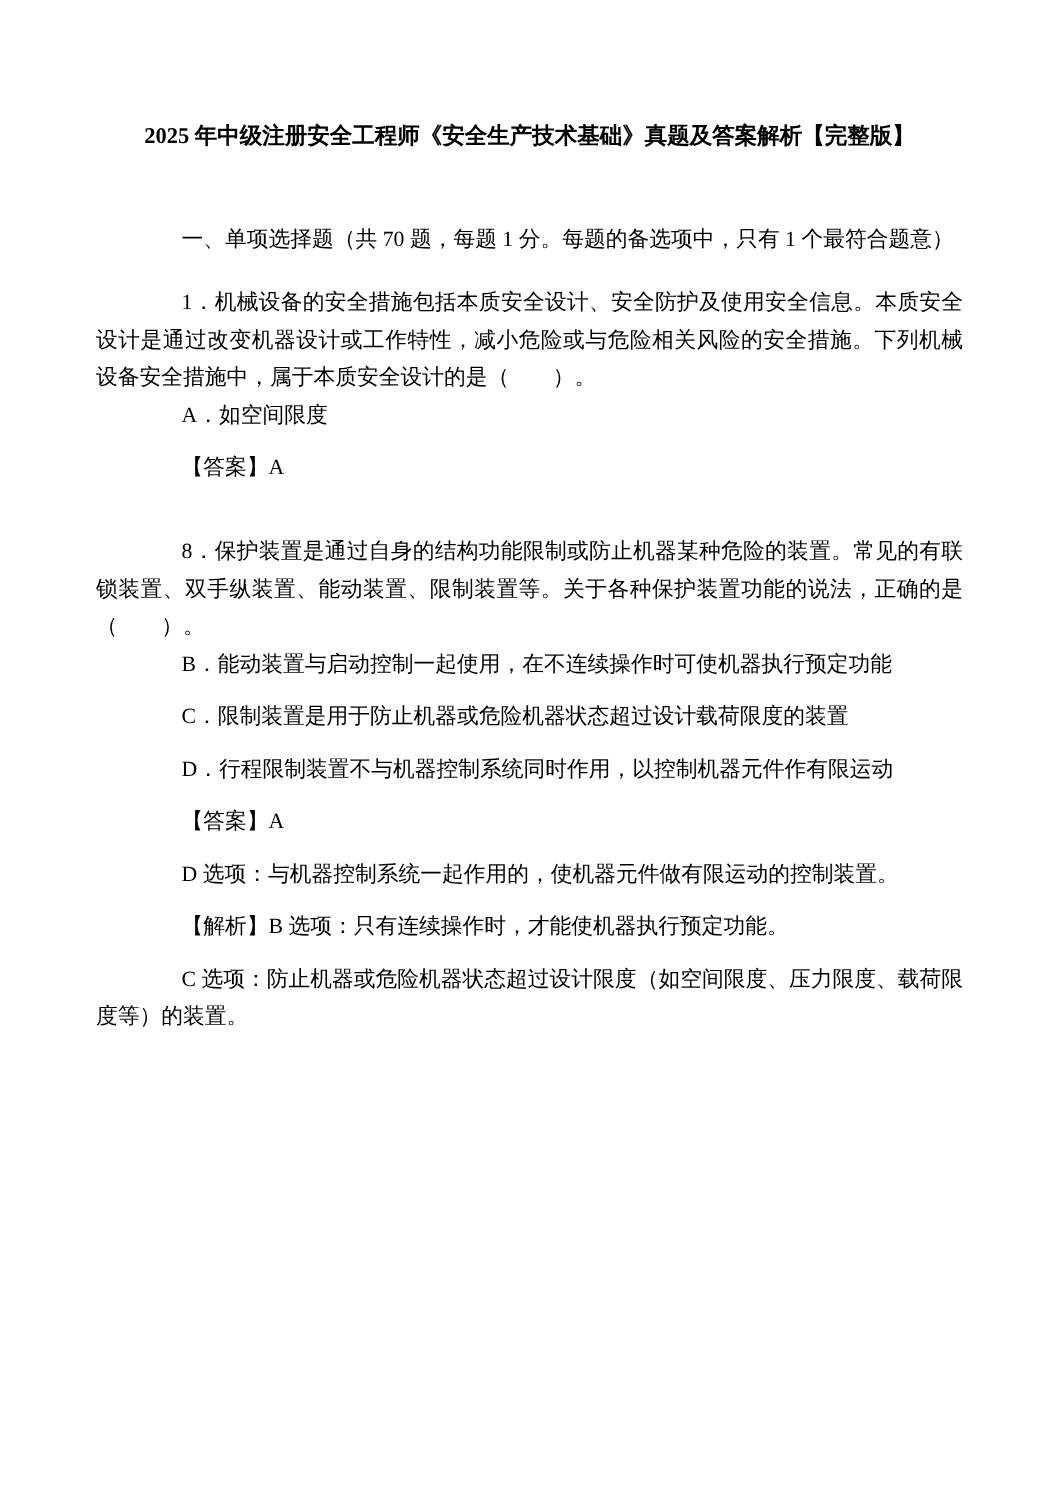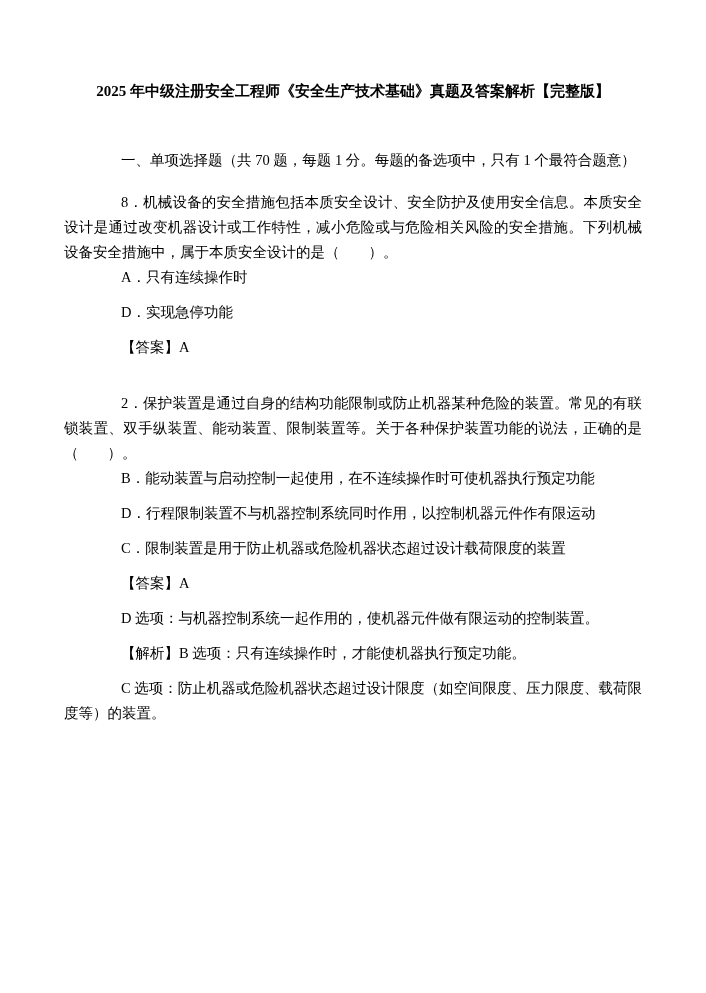--- a/index.html
+++ b/index.html
@@ -55,32 +55,31 @@
 </head>
 <body>
 
 <div class="page">
 
   <h1 class="doc-title">2025 年中级注册安全工程师《安全生产技术基础》真题及答案解析【完整版】</h1>
 
   <p class="section-heading">一、单项选择题（共 70 题，每题 1 分。每题的备选项中，只有 1 个最符合题意）</p>
 
   <section>
-    <p class="para stem">8．机械设备的安全措施包括本质安全设计、安全防护及使用安全信息。本质安全设计是通过改变机器设计或工作特性，减小危险或与危险相关风险的安全措施。下列机械设备安全措施中，属于本质安全设计的是（　　）。</p>
-    <p class="para option">A．只有连续操作时</p>
-    <p class="para option">D．实现急停功能</p>
+    <p class="para stem">1．机械设备的安全措施包括本质安全设计、安全防护及使用安全信息。本质安全设计是通过改变机器设计或工作特性，减小危险或与危险相关风险的安全措施。下列机械设备安全措施中，属于本质安全设计的是（　　）。</p>
+    <p class="para option">A．如空间限度</p>
     <p class="para answer">【答案】A</p>
   </section>
 
   <div class="question-gap"></div>
 
   <section>
-    <p class="para stem">2．保护装置是通过自身的结构功能限制或防止机器某种危险的装置。常见的有联锁装置、双手纵装置、能动装置、限制装置等。关于各种保护装置功能的说法，正确的是（　　）。</p>
+    <p class="para stem">8．保护装置是通过自身的结构功能限制或防止机器某种危险的装置。常见的有联锁装置、双手纵装置、能动装置、限制装置等。关于各种保护装置功能的说法，正确的是（　　）。</p>
     <p class="para option">B．能动装置与启动控制一起使用，在不连续操作时可使机器执行预定功能</p>
+    <p class="para option">C．限制装置是用于防止机器或危险机器状态超过设计载荷限度的装置</p>
     <p class="para option">D．行程限制装置不与机器控制系统同时作用，以控制机器元件作有限运动</p>
-    <p class="para option">C．限制装置是用于防止机器或危险机器状态超过设计载荷限度的装置</p>
     <p class="para answer">【答案】A</p>
     <p class="para analysis">D 选项：与机器控制系统一起作用的，使机器元件做有限运动的控制装置。</p>
     <p class="para analysis">【解析】B 选项：只有连续操作时，才能使机器执行预定功能。</p>
     <p class="para analysis">C 选项：防止机器或危险机器状态超过设计限度（如空间限度、压力限度、载荷限度等）的装置。</p>
   </section>
 
 </div>
 
 </body></html>

